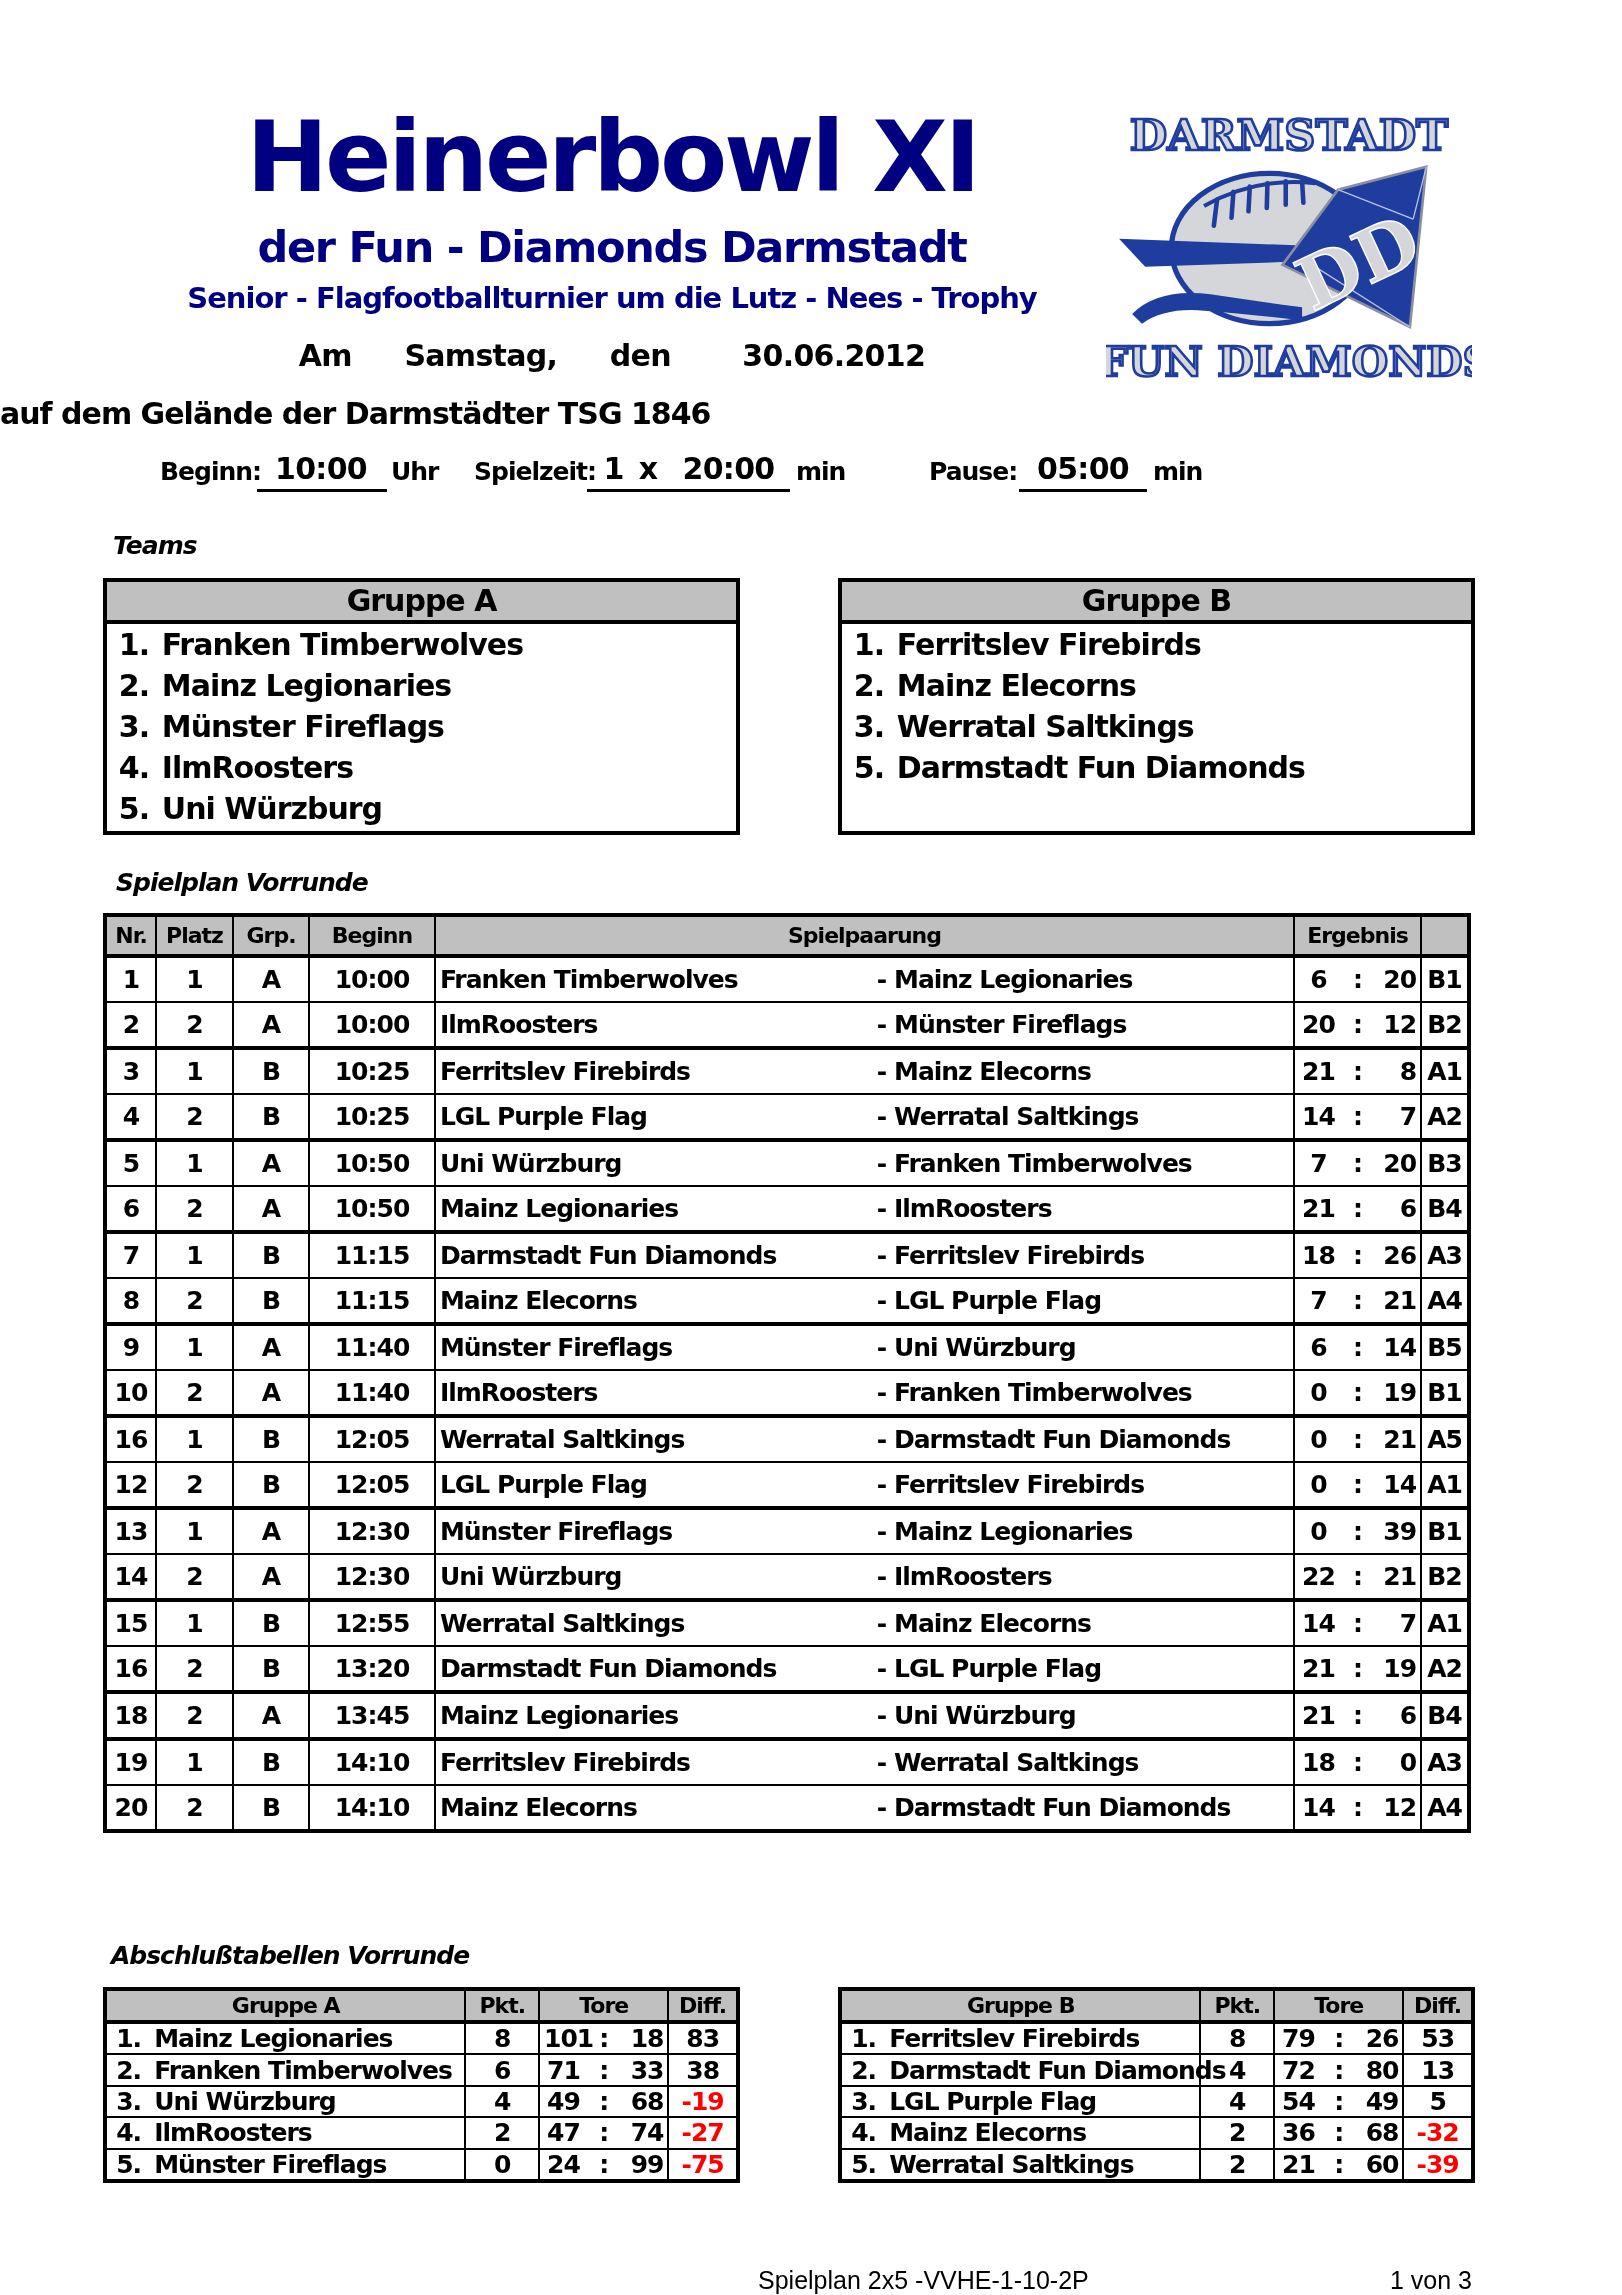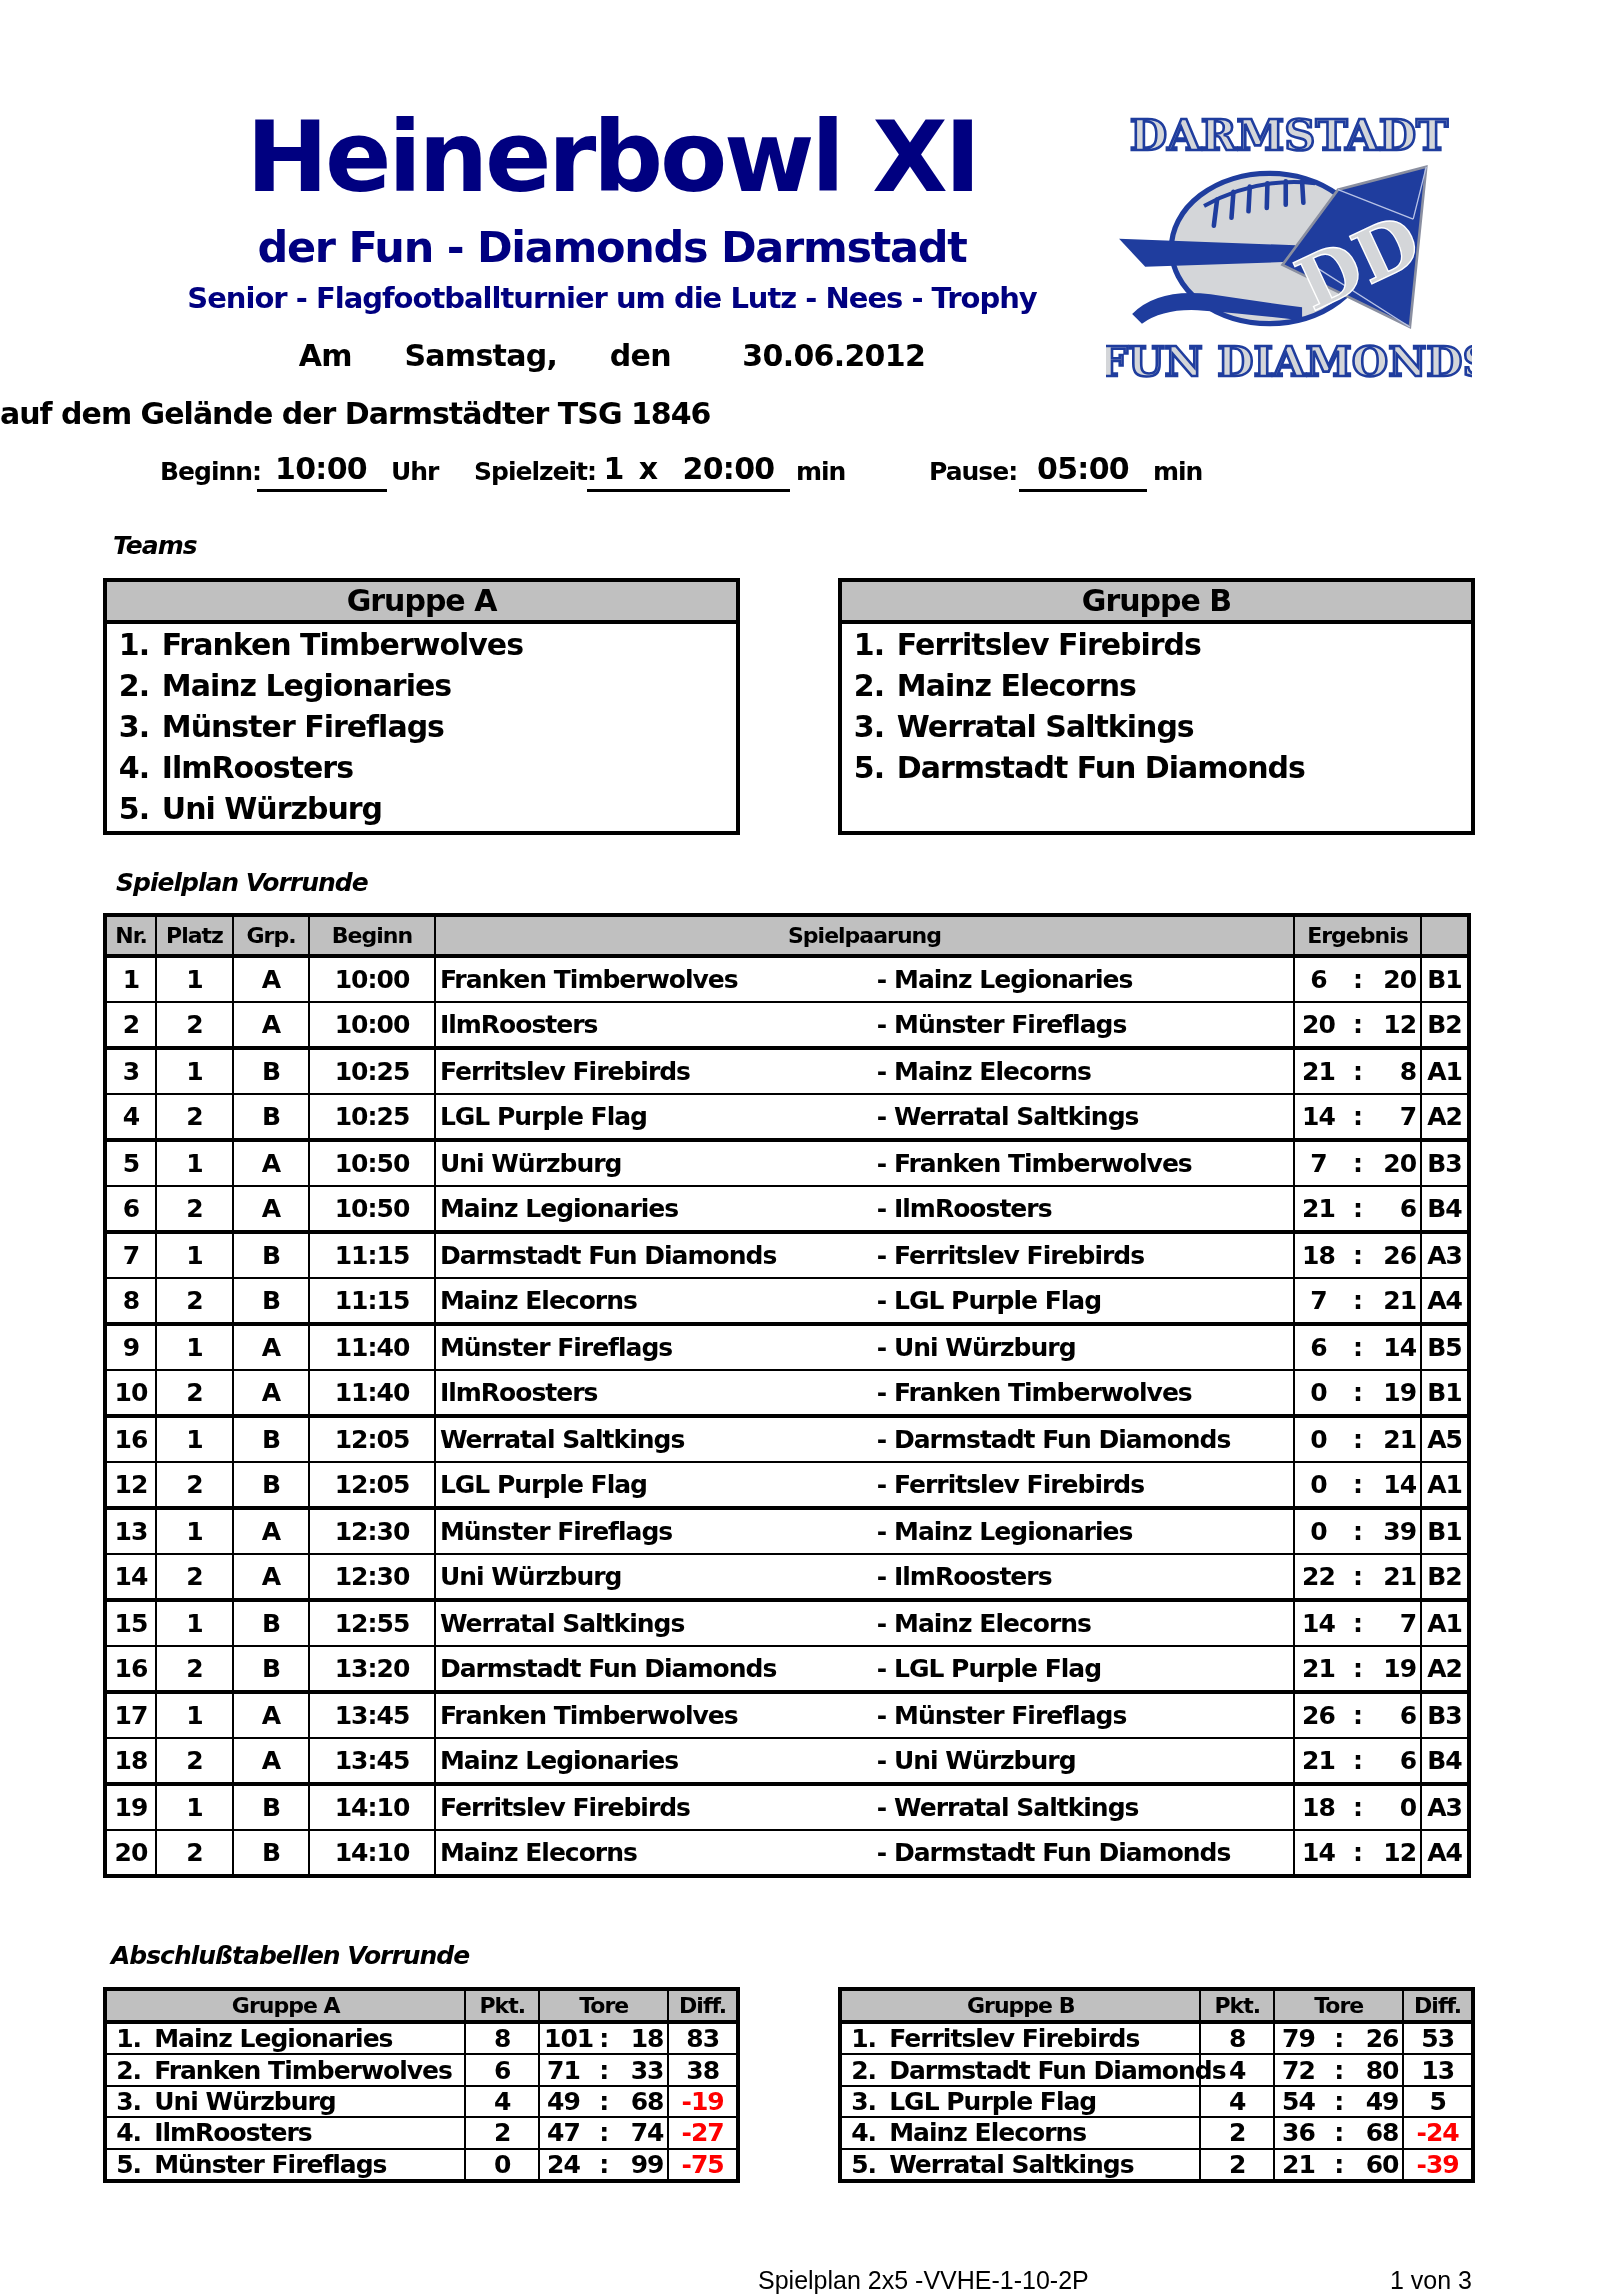--- a/index.html
+++ b/index.html
@@ -409,36 +409,20 @@
         <td class="away"><span class="dash">-</span><span>LGL Purple Flag</span></td>
         <td class="res">
           <div class="score">
             <span class="l">21</span>
             <span class="c">:</span>
             <span class="r">19</span>
           </div>
         </td>
         <td>A2</td>
       </tr>
-      <tr class="">
-        <td>17</td>
-        <td>1</td>
-        <td>A</td>
-        <td>13:45</td>
-        <td class="home">Franken Timberwolves</td>
-        <td class="away"><span class="dash">-</span><span>Münster Fireflags</span></td>
-        <td class="res">
-          <div class="score">
-            <span class="l">26</span>
-            <span class="c">:</span>
-            <span class="r">6</span>
-          </div>
-        </td>
-        <td>B3</td>
-      </tr>
       <tr class="pair-end">
         <td>18</td>
         <td>2</td>
         <td>A</td>
         <td>13:45</td>
         <td class="home">Mainz Legionaries</td>
         <td class="away"><span class="dash">-</span><span>Uni Würzburg</span></td>
         <td class="res">
           <div class="score">
             <span class="l">21</span>
@@ -619,21 +603,21 @@
       <tr>
         <td class="team"><span class="num">4.</span><span>Mainz Elecorns</span></td>
         <td class="pts">2</td>
         <td class="goals">
           <div class="score">
             <span class="l">36</span>
             <span class="c">:</span>
             <span class="r">68</span>
           </div>
         </td>
-        <td class="diff neg" style="color: rgb(255, 0, 0);">-24</td>
+        <td class="diff neg" style="color: rgb(255, 0, 0);">-32</td>
       </tr>
       <tr>
         <td class="team"><span class="num">5.</span><span>Werratal Saltkings</span></td>
         <td class="pts">2</td>
         <td class="goals">
           <div class="score">
             <span class="l">21</span>
             <span class="c">:</span>
             <span class="r">60</span>
           </div>

